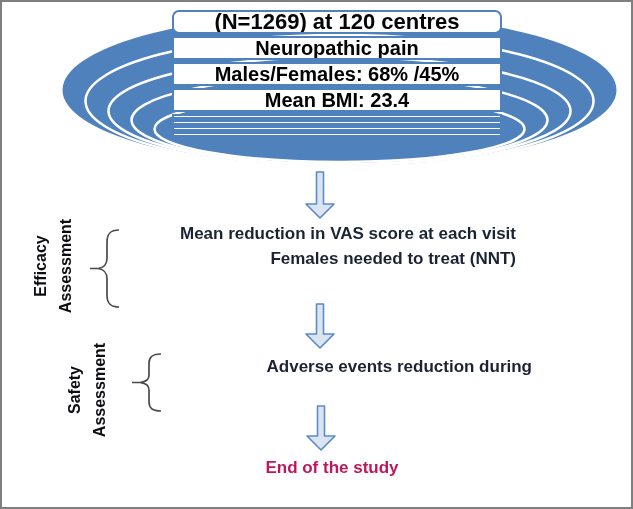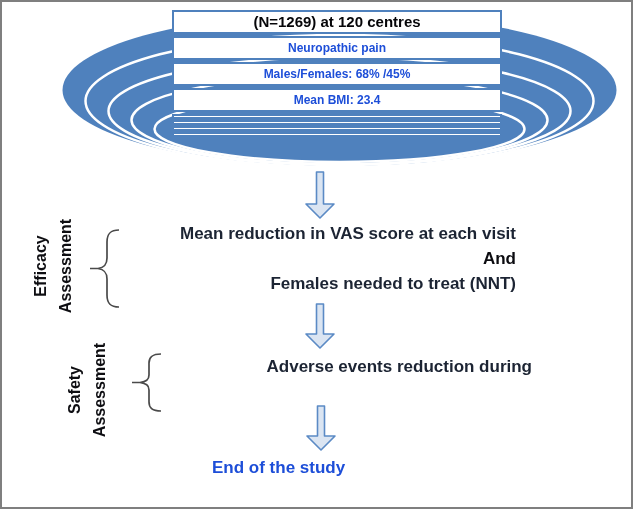--- a/index.html
+++ b/index.html
@@ -15,34 +15,34 @@
   .abs{position:absolute;}
 
   
   .pop-table{position:absolute;left:170px;top:8px;width:330px;}
   .prow{
     box-sizing:border-box;
     height:24px;margin-bottom:2px;
     border:2px solid #4f81bd;
     background:#ffffff;
     text-align:center;
-    font-size:12px;font-weight:bold;
-    line-height:20px;color:#1d4ed8;
+    font-size:20px;font-weight:bold;
+    line-height:20px;color:#000000;
     white-space:nowrap;overflow:hidden;
   }
-  .prow.first{color:#050508;font-size:15px;}
+  .prow.first{color:#050508;font-size:22px;border-radius:7px;}
   .prow.thin{height:5px;margin-bottom:1px;}
 
   
   .textblock{position:absolute;text-align:right;font-weight:bold;color:#1c2433;}
   .tb-efficacy{left:110px;top:219px;width:404px;font-size:17px;line-height:25px;}
   .tb-efficacy .and{color:#0b0b10;}
   .tb-safety{left:130px;top:353px;width:400px;font-size:17px;line-height:23px;}
-  .endtext{position:absolute;left:210px;top:456px;width:240px;text-align:left;
-    font-size:17px;font-weight:bold;color:#1d4ed8;}
+  .endtext{position:absolute;left:210px;top:456px;width:240px;text-align:center;
+    font-size:17px;font-weight:bold;color:#be185d;}
 
   
   .vlabel{
     position:absolute;
     transform:rotate(-90deg);
     text-align:center;
     font-weight:bold;color:#0e0e12;
     font-size:16px;line-height:25px;
   }
   .vl-efficacy{left:-2px;top:238px;width:108px;height:52px;}
@@ -81,21 +81,20 @@
     <span>Efficacy</span>
     <span>Assessment</span>
   </div>
 
   <svg class="abs" style="left:86px;top:227px;" width="36" height="80" viewBox="0 0 36 80">
     <path d="M31,1 C22,1 19,5 19,13 L19,29 C19,36 16,38.5 10,39.5 L2,39.5 M10,39.5 C16,40.5 19,43 19,50 L19,66 C19,74 22,78 31,78" fill="none" stroke="#4a4a4a" stroke-width="1.7"></path>
   </svg>
 
   <div class="textblock tb-efficacy">
     <div>Mean reduction in VAS score at each visit</div>
-    <div class="and">And</div>
     <div>Females needed to treat (NNT)</div>
   </div>
 
   <svg class="abs" style="left:301px;top:301px;" width="34" height="46" viewBox="0 0 34 46">
     <path d="M13.5,1 L20.5,1 L20.5,31 L31,31 L17,45 L3,31 L13.5,31 Z" fill="#dbe5f2" stroke="#5b8ac5" stroke-width="1.6" stroke-linejoin="round"></path>
   </svg>
 
   <div class="vlabel vl-safety">
     <span>Safety</span>
     <span>Assessment</span>

